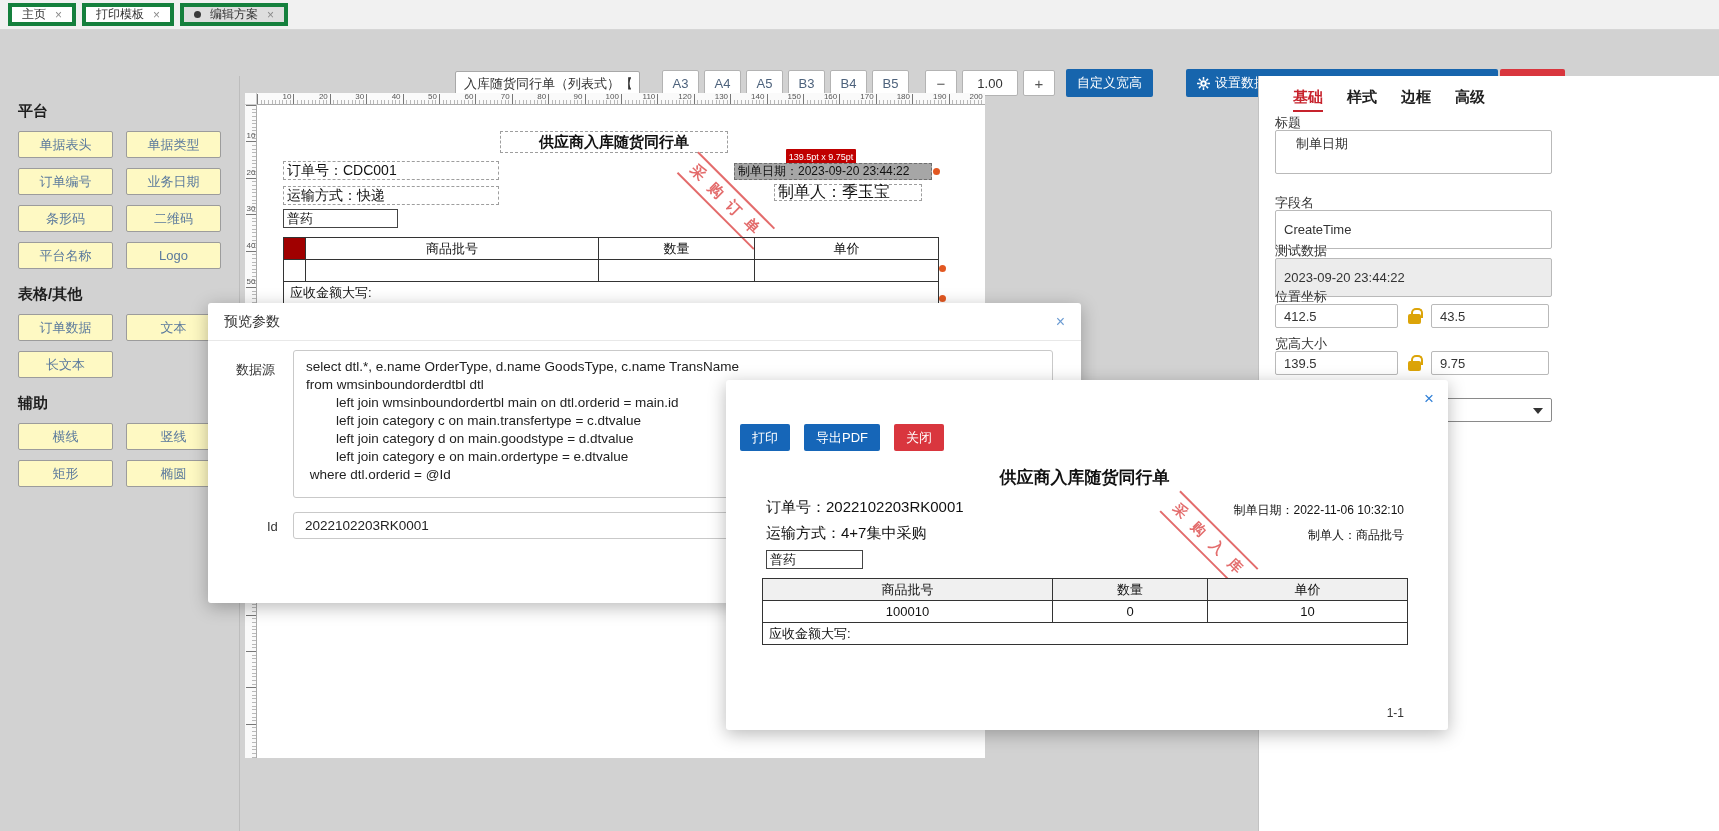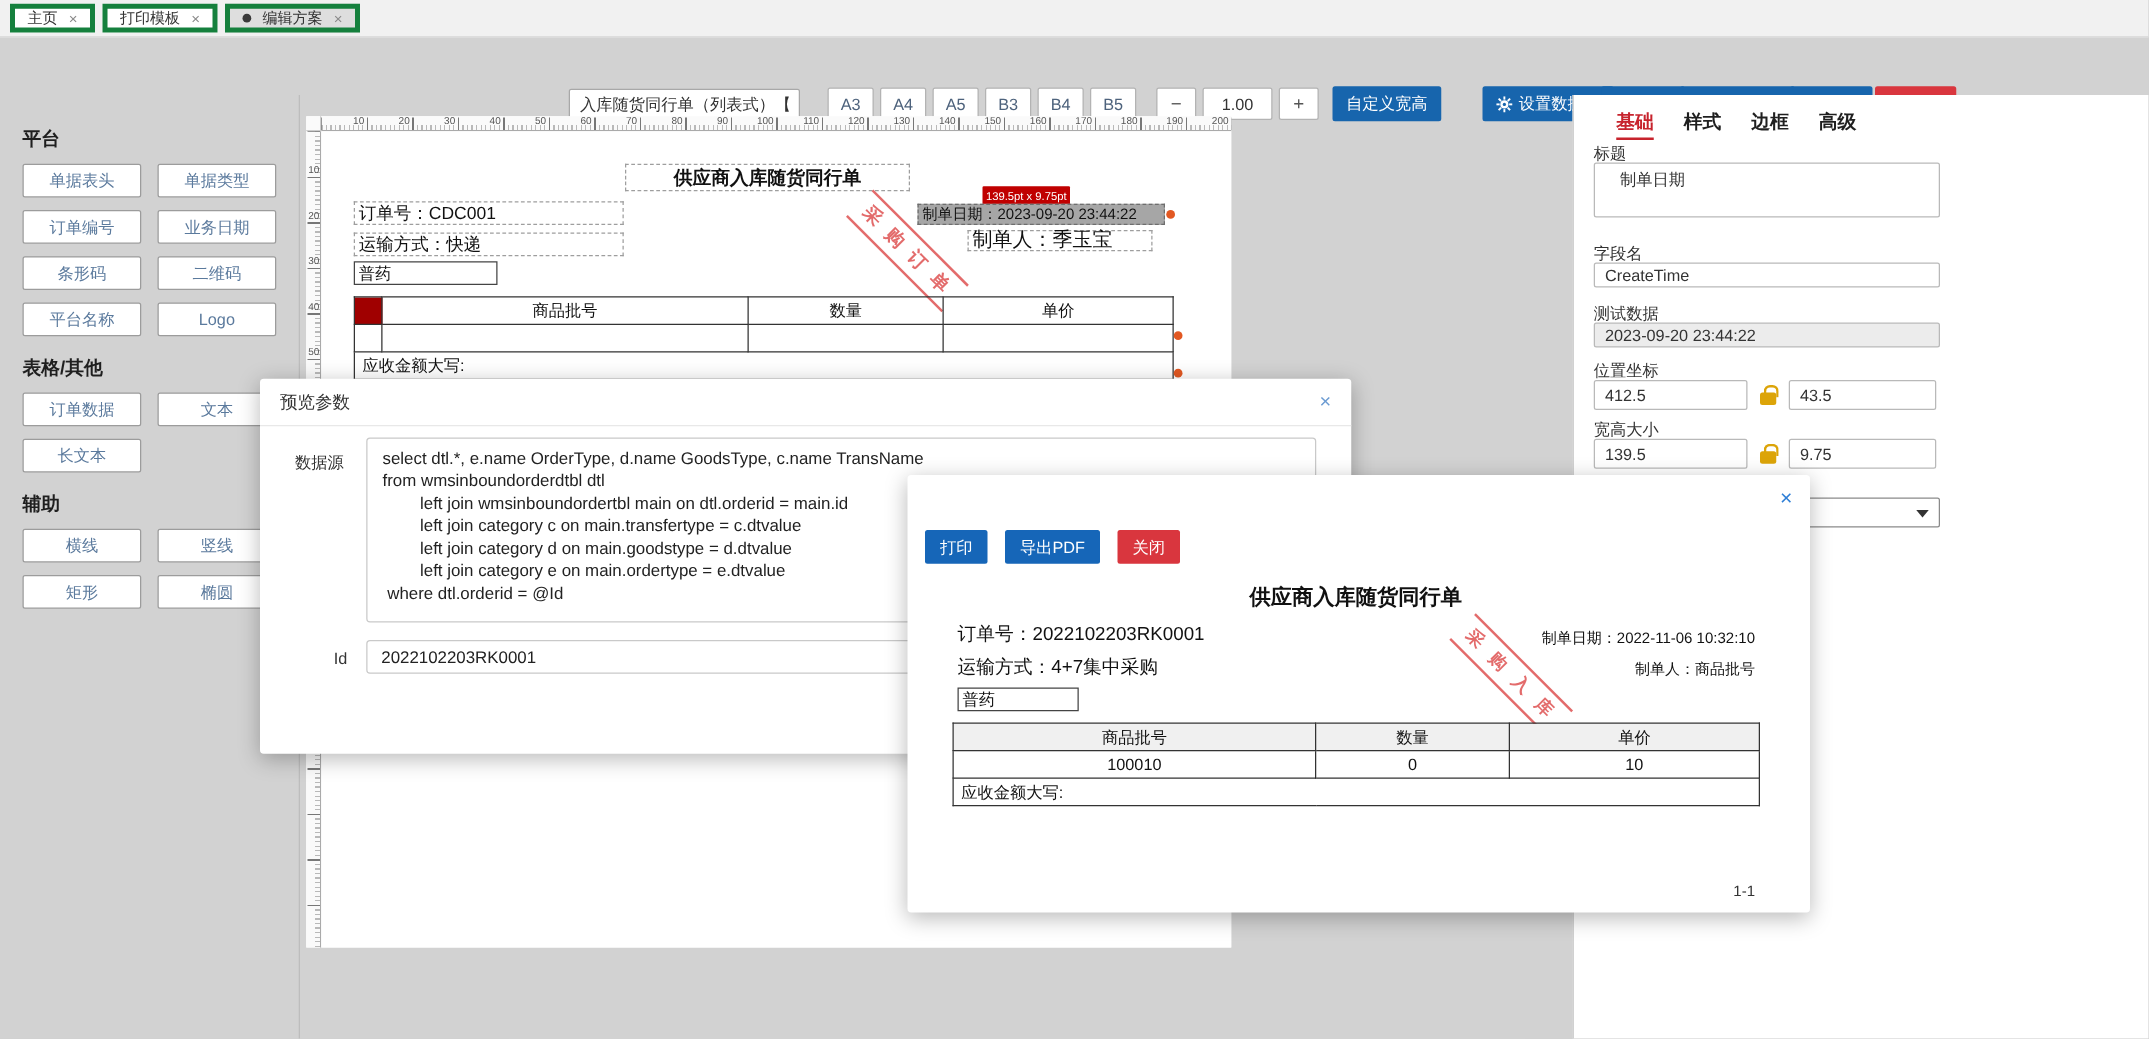--- a/index.html
+++ b/index.html
@@ -24,21 +24,21 @@
   .zoom-val { left:962px; top:40px; width:56px; height:26px; border:1px solid #b3b3b3; background:#fff; text-align:center; font-size:13px; color:#333; border-radius:2px; }
   .blue-btn { height:28px; top:39px; background:#1765ad; color:#fff; font-size:13px; border:none; border-radius:2px; display:flex; align-items:center; justify-content:center; gap:5px; padding:0 11px; cursor:pointer; }
   .red-btn  { background:#d9363e; }
   .b-custom { left:1066px; } .b-ds { left:1186px; } .b-preview { left:1281px; }
   .b-print { left:1344px; } .b-save { left:1432px; } .b-clear { left:1500px; }
 
   
   .sidebar { position:absolute; left:0; top:76px; width:240px; bottom:0; background:#d2d2d2; border-right:1px solid #bdbdbd; padding:20px 18px 0; }
   .sidebar h3 { font-size:15px; color:#1f1f1f; margin:6px 0 10px; font-weight:bold; }
   .btn-grid { display:grid; grid-template-columns:1fr 1fr; gap:10px 13px; margin-bottom:16px; }
-  .sb-btn { height:27px; background:#ffffff; border:1px solid #9c9c9c; color:#5b7a9d; font-size:13px; border-radius:2px; cursor:pointer; }
+  .sb-btn { height:27px; background:#fef9c3; border:1px solid #9c9c9c; color:#5b7a9d; font-size:13px; border-radius:2px; cursor:pointer; }
 
   
   .page-wrap { position:absolute; left:245px; top:93px; width:740px; height:665px; background:#fff; }
   .corner { position:absolute; left:0; top:0; width:12px; height:12px; background:#fafafa; border-right:1px solid #ccc; border-bottom:1px solid #ccc; }
   .h-ruler { position:absolute; left:12px; top:0; width:728px; height:12px; background-color:#fafafa; border-bottom:1px solid #aaa;
     background-image:
       repeating-linear-gradient(to right,#777 0 1px,transparent 1px 36.4px),
       repeating-linear-gradient(to right,#b9b9b9 0 1px,transparent 1px 3.64px);
     background-size:100% 10px,100% 4px; background-position:left bottom,left bottom; background-repeat:no-repeat; }
   .h-nums { position:absolute; left:0; top:-1px; display:flex; }
@@ -68,21 +68,21 @@
   .c-table .cw0 { width:22px; } .c-table .cw1 { width:293px; } .c-table .cw2 { width:156px; } .c-table .cw3 { width:184px; }
   .c-table .red-cell { background:#a00000; }
   .c-table .foot { text-align:left; padding-left:6px; }
 
   
   .props { position:absolute; left:1258px; top:76px; right:0; bottom:0; background:#fff; border-left:1px solid #c2c2c2; }
   .props-tabs { position:absolute; left:22px; top:12px; display:flex; gap:24px; font-size:15px; font-weight:bold; color:#1f1f1f;margin-left:12px; }
   .ptab { cursor:pointer; padding-bottom:3px; }
   .ptab.active { color:#c7232d; border-bottom:2px solid #c7232d; }
   .p-label { position:absolute; left:16px; font-size:13px; color:#333; }
-  .p-field { position:absolute; left:16px; width:277px; height:20px; border:1px solid #b9b9b9; border-radius:2px; font-size:13px; color:#333; padding:0 8px; background:#fff; }
+  .p-field { position:absolute; left:16px; width:277px; height:39px; border:1px solid #b9b9b9; border-radius:2px; font-size:13px; color:#333; padding:0 8px; background:#fff; }
   .p-textarea { height:44px; padding-top:4px; resize:none; font-family:inherit; }
   .p-gray { background:#ececec; }
   .coord-row { position:absolute; left:16px; display:flex; align-items:center; gap:10px; }
   .coord-input { width:123px; height:24px; border:1px solid #b9b9b9; border-radius:2px; font-size:13px; color:#333; padding:0 8px; background:#fff; }
   .coord-input.w2 { width:118px; }
   .lock { position:relative; width:13px; height:10px; background:#dca408; border-radius:2px; margin-top:5px; }
   .lock:before { content:""; position:absolute; top:-6px; left:2.5px; width:8px; height:8px; border:2px solid #dca408; border-bottom:none; border-radius:5px 5px 0 0; }
   .p-select { position:absolute; left:16px; top:322px; width:277px; height:24px; border:1px solid #8a8a8a; border-radius:2px; background:#fff; cursor:pointer; }
   .p-select .chev { position:absolute; right:8px; top:9px; width:0; height:0; border-left:5px solid transparent; border-right:5px solid transparent; border-top:6px solid #333; }
 

